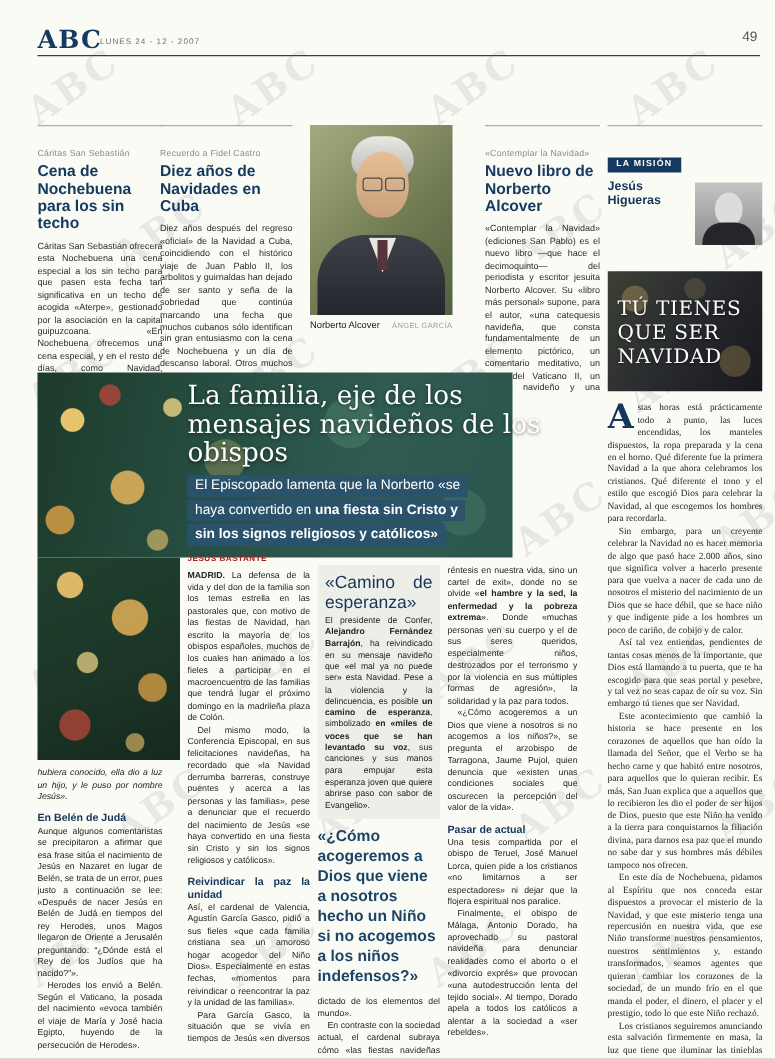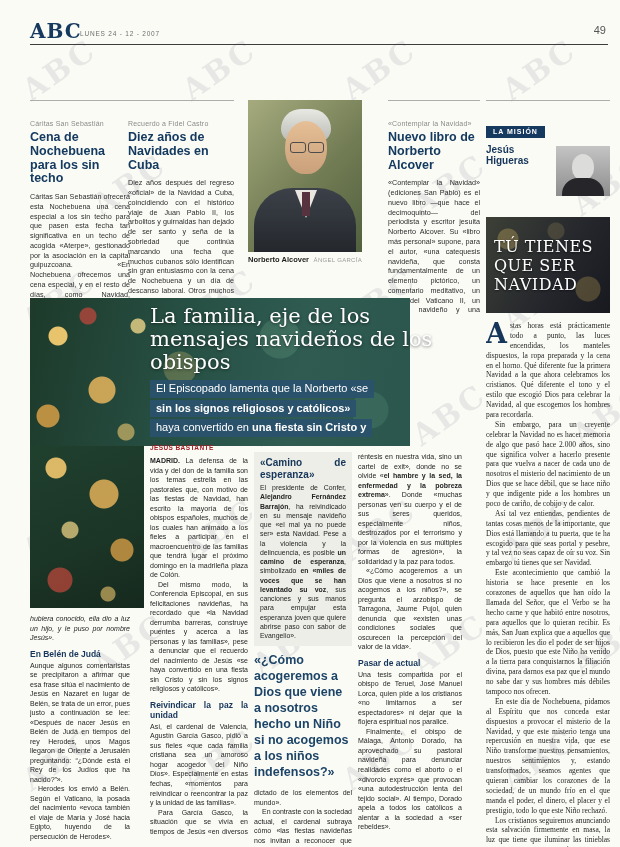--- a/index.html
+++ b/index.html
@@ -29,21 +29,21 @@
   #photocol{left:248px;top:100px;width:114px}
   .portrait{position:relative;width:114px;height:152px;overflow:hidden;background:linear-gradient(135deg,#a6ab7e 0%,#727c54 55%,#51603f 100%)}
   .portrait .hair{position:absolute;left:33px;top:9px;width:50px;height:34px;border-radius:25px 25px 18px 18px;background:linear-gradient(#e8e8e4,#b9b9b2)}
   .portrait .face{position:absolute;left:37px;top:21px;width:42px;height:53px;border-radius:50% 50% 46% 46%;background:linear-gradient(#e6bf97,#c9a079)}
   .portrait .glasses{position:absolute;left:42px;top:42px;width:14px;height:9px;border:1px solid #4c4c4c;border-radius:3px}
   .portrait .glasses2{position:absolute;left:60px;top:42px;width:14px;height:9px;border:1px solid #4c4c4c;border-radius:3px}
   .portrait .suit{position:absolute;left:6px;top:88px;width:102px;height:70px;border-radius:38px 38px 0 0;background:linear-gradient(#3c4149,#22252a)}
   .portrait .shirt{position:absolute;left:47px;top:90px;width:22px;height:28px;background:#e9e7e0;clip-path:polygon(0 0,100% 0,50% 100%)}
   .portrait .tie{position:absolute;left:54px;top:92px;width:8px;height:24px;background:#57333f}
   .caption-row{display:flex;justify-content:space-between;align-items:baseline;margin-top:3px}
-  .caption{font-size:7.5px;font-weight:bold;color:#1c1c1c}
+  .caption{font-size:7.5px;font-weight:normal;color:#1c1c1c}
   .credit{font-size:6px;color:#9a9a9a;letter-spacing:.3px}
 
   
   #feat-photo{left:30px;top:298px;width:380px;height:148px;
     background-image:
       radial-gradient(circle at 28px 38px, rgba(242,203,112,.95) 0 9px, rgba(242,203,112,0) 10px),
       radial-gradient(circle at 72px 92px, rgba(231,181,92,.85) 0 13px, rgba(231,181,92,0) 14px),
       radial-gradient(circle at 108px 28px, rgba(250,222,142,.75) 0 7px, rgba(250,222,142,0) 8px),
       radial-gradient(circle at 18px 118px, rgba(214,158,70,.85) 0 11px, rgba(214,158,70,0) 12px),
       radial-gradient(circle at 96px 134px, rgba(240,200,110,.6) 0 8px, rgba(240,200,110,0) 9px),
@@ -75,21 +75,21 @@
   #colA{left:150px;top:444px;width:98px;height:393px}
   #colB{left:254px;top:452px;width:98px;height:393px}
   #colC{left:358px;top:452px;width:104px;height:393px}
   .artcol p{margin:0;font-size:7px;line-height:1.36;color:#242424}
   .artcol p + p{text-indent:8px}
   .byline{font-size:6.5px;font-weight:bold;color:#a11d22;letter-spacing:.4px;margin:0 0 5px 0}
   .lead-b{font-weight:bold}
   .subhead{margin:6px 0 2px 0;font-size:8.5px;font-weight:bold;color:#15355a}
   .ital{font-style:italic}
   .quotebox{background:#edeee7;padding:5px 6px 6px;margin-bottom:6px}
-  .quotebox h3{margin:0 0 3px 0;font-size:10px;line-height:1.15;font-weight:bold;color:#15355a}
+  .quotebox h3{margin:0 0 3px 0;font-size:14px;line-height:1.15;font-weight:normal;color:#15355a}
   .quotebox p{font-size:6.9px;line-height:1.34;margin:0;text-align:justify}
   .pullquote{font-size:12.5px;line-height:1.28;font-weight:bold;color:#1c4467;margin:4px 0 8px 0;text-align:left}
 
   
   #rail{left:486px;top:100px;width:124px;height:745px;overflow:hidden}
   .rail-label{display:inline-block;background:#16395f;color:#fff;font-size:7px;font-weight:bold;letter-spacing:1px;padding:2px 7px 3px;margin-top:3px}
   .rail-head{position:relative;height:64px}
   .rail-author{margin-top:6px;font-size:10px;line-height:1.1;font-weight:bold;color:#15355a}
   .rail-photo{position:absolute;right:0;top:2px;width:54px;height:50px;overflow:hidden;background:linear-gradient(#c4c4c4,#8d8d8d)}
   .rail-photo .face{position:absolute;left:16px;top:8px;width:22px;height:26px;border-radius:50% 50% 45% 45%;background:#dcdcda}
@@ -178,25 +178,25 @@
   <section class="abs story rule-top" id="story4">
     <div class="kicker">«Contemplar la Navidad»</div>
     <h2 class="story-headline">Nuevo libro de Norberto Alcover</h2>
     <p class="story-body">«Contemplar la Navidad» (ediciones San Pablo) es el nuevo libro —que hace el decimoquinto— del periodista y escritor jesuita Norberto Alcover. Su «libro más personal» supone, para el autor, «una catequesis navideña, que consta fundamentalmente de un elemento pictórico, un comentario meditativo, un texto del Vaticano II, un poema navideño y una plegaria para rezar».</p>
   </section>
 
   <div class="abs" id="feat-photo">
     <h1 id="feat-headline">La familia, eje de los mensajes navideños de los obispos</h1>
     <div id="feat-sub">
       <div class="sub-line">El Episcopado lamenta que la Norberto «se</div>
-      <div class="sub-line b">sin los signos religiosos y católicos»</div>
       <div class="sub-line">
           <span>haya convertido en </span>
           <span class="b">una fiesta sin Cristo y</span>
         </div>
+      <div class="sub-line b">sin los signos religiosos y católicos»</div>
     </div>
   </div>
   <div class="abs" id="feat-left"></div>
 
   <section class="abs artcol" id="colA">
     <div class="byline">JESÚS BASTANTE</div>
     <p><span class="lead-b">MADRID.</span><span> La defensa de la vida y del don de la familia son los temas estrella en las pastorales que, con motivo de las fiestas de Navidad, han escrito la mayoría de los obispos españoles, muchos de los cuales han animado a los fieles a participar en el macroencuentro de las familias que tendrá lugar el próximo domingo en la madrileña plaza de Colón.</span></p>
     <p>Del mismo modo, la Conferencia Episcopal, en sus felicitaciones navideñas, ha recordado que «la Navidad derrumba barreras, construye puentes y acerca a las personas y las familias», pese a denunciar que el recuerdo del nacimiento de Jesús «se haya convertido en una fiesta sin Cristo y sin los signos religiosos y católicos».</p>
     <h3 class="subhead">Reivindicar la paz la unidad</h3>
     <p>Así, el cardenal de Valencia, Agustín García Gasco, pidió a sus fieles «que cada familia cristiana sea un amoroso hogar acogedor del Niño Dios». Especialmente en estas fechas, «momentos para reivindicar o reencontrar la paz y la unidad de las familias».</p>

